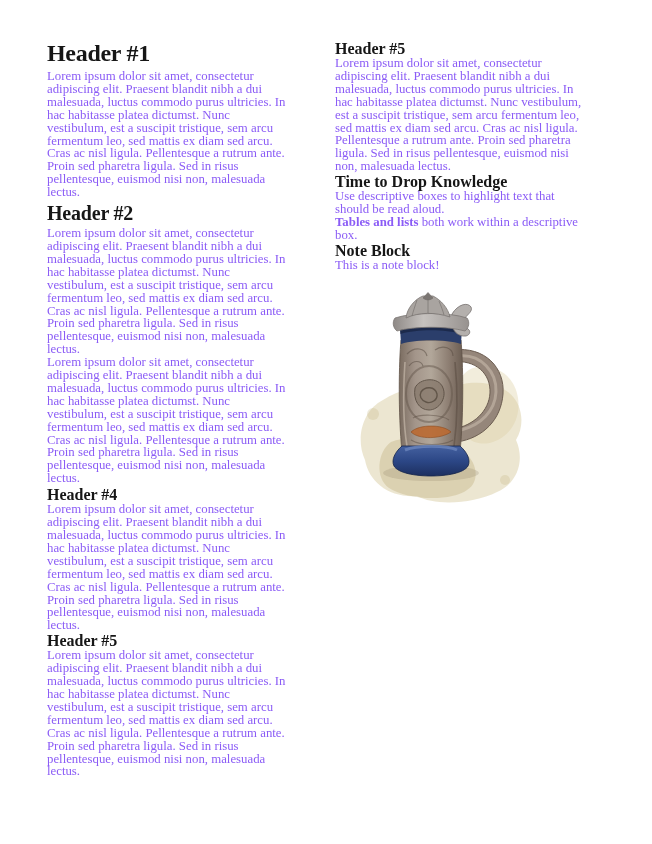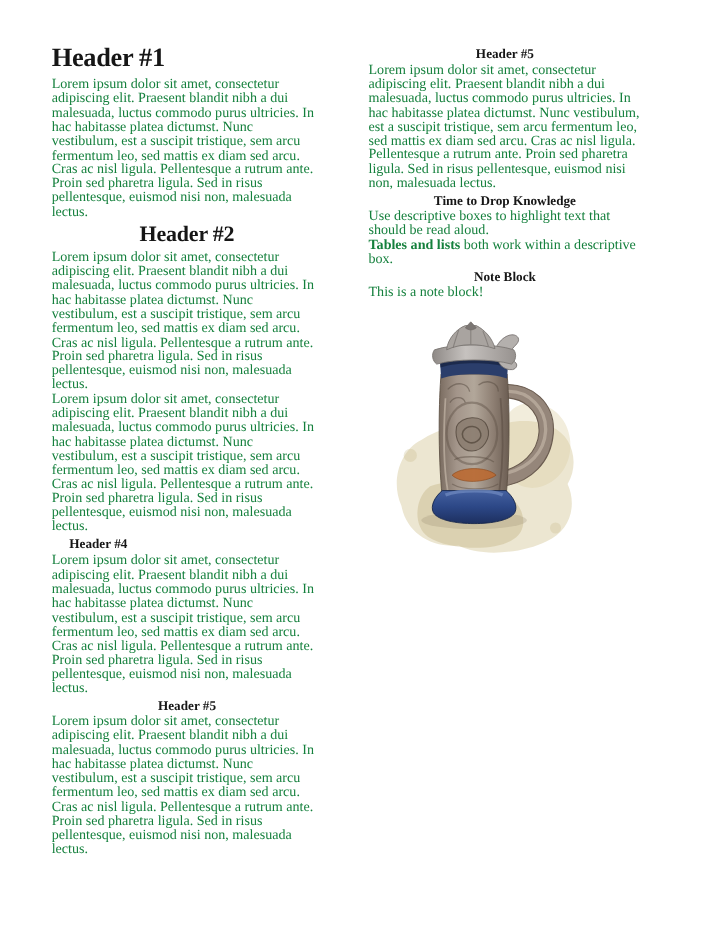--- a/index.html
+++ b/index.html
@@ -16,28 +16,28 @@
     font-family: Liberation Serif, serif;
     color: #1d1d1d;
     overflow: hidden;
   }
   .col { flex: 0 0 246px; width: 246px; }
   .col-right { flex: 0 0 248px; width: 248px; }
   p.body {
     font-size: 12.8px;
     line-height: 12.9px;
     margin: 0;
-    color: #15803d;
+    color: #8b5cf6;
   }
   h1, h2, h3, h4, h5 { font-weight: 700; color: #161616; }
   h1 { font-size: 24px; line-height: 26px; margin: 0 0 4px 0; letter-spacing: -0.3px; }
-  h2 { font-size: 20px; line-height: 22px; margin: 3px 0 3px 0; letter-spacing: -0.2px; text-align: center; }
+  h2 { font-size: 20px; line-height: 22px; margin: 3px 0 3px 0; letter-spacing: -0.2px; }
   h3 { font-size: 16px; line-height: 17px; margin: 2px 0 2px 0; }
-  h4 { font-size: 12px; line-height: 15px; margin: 2px 0 1px 16px; }
-  h5 { font-size: 12px; line-height: 14px; margin: 2px 0 1px 0; text-align: center; }
+  h4 { font-size: 16px; line-height: 15px; margin: 2px 0 1px 0; }
+  h5 { font-size: 16px; line-height: 14px; margin: 2px 0 1px 0; }
   .inline-bold { font-weight: 700; }
   figure.stein-figure {
     margin: 20px 0 0 20px;
     width: 175px;
     height: 215px;
     padding: 0;
   }
   figure.stein-figure svg { display: block; }
 </style>
 </head>

